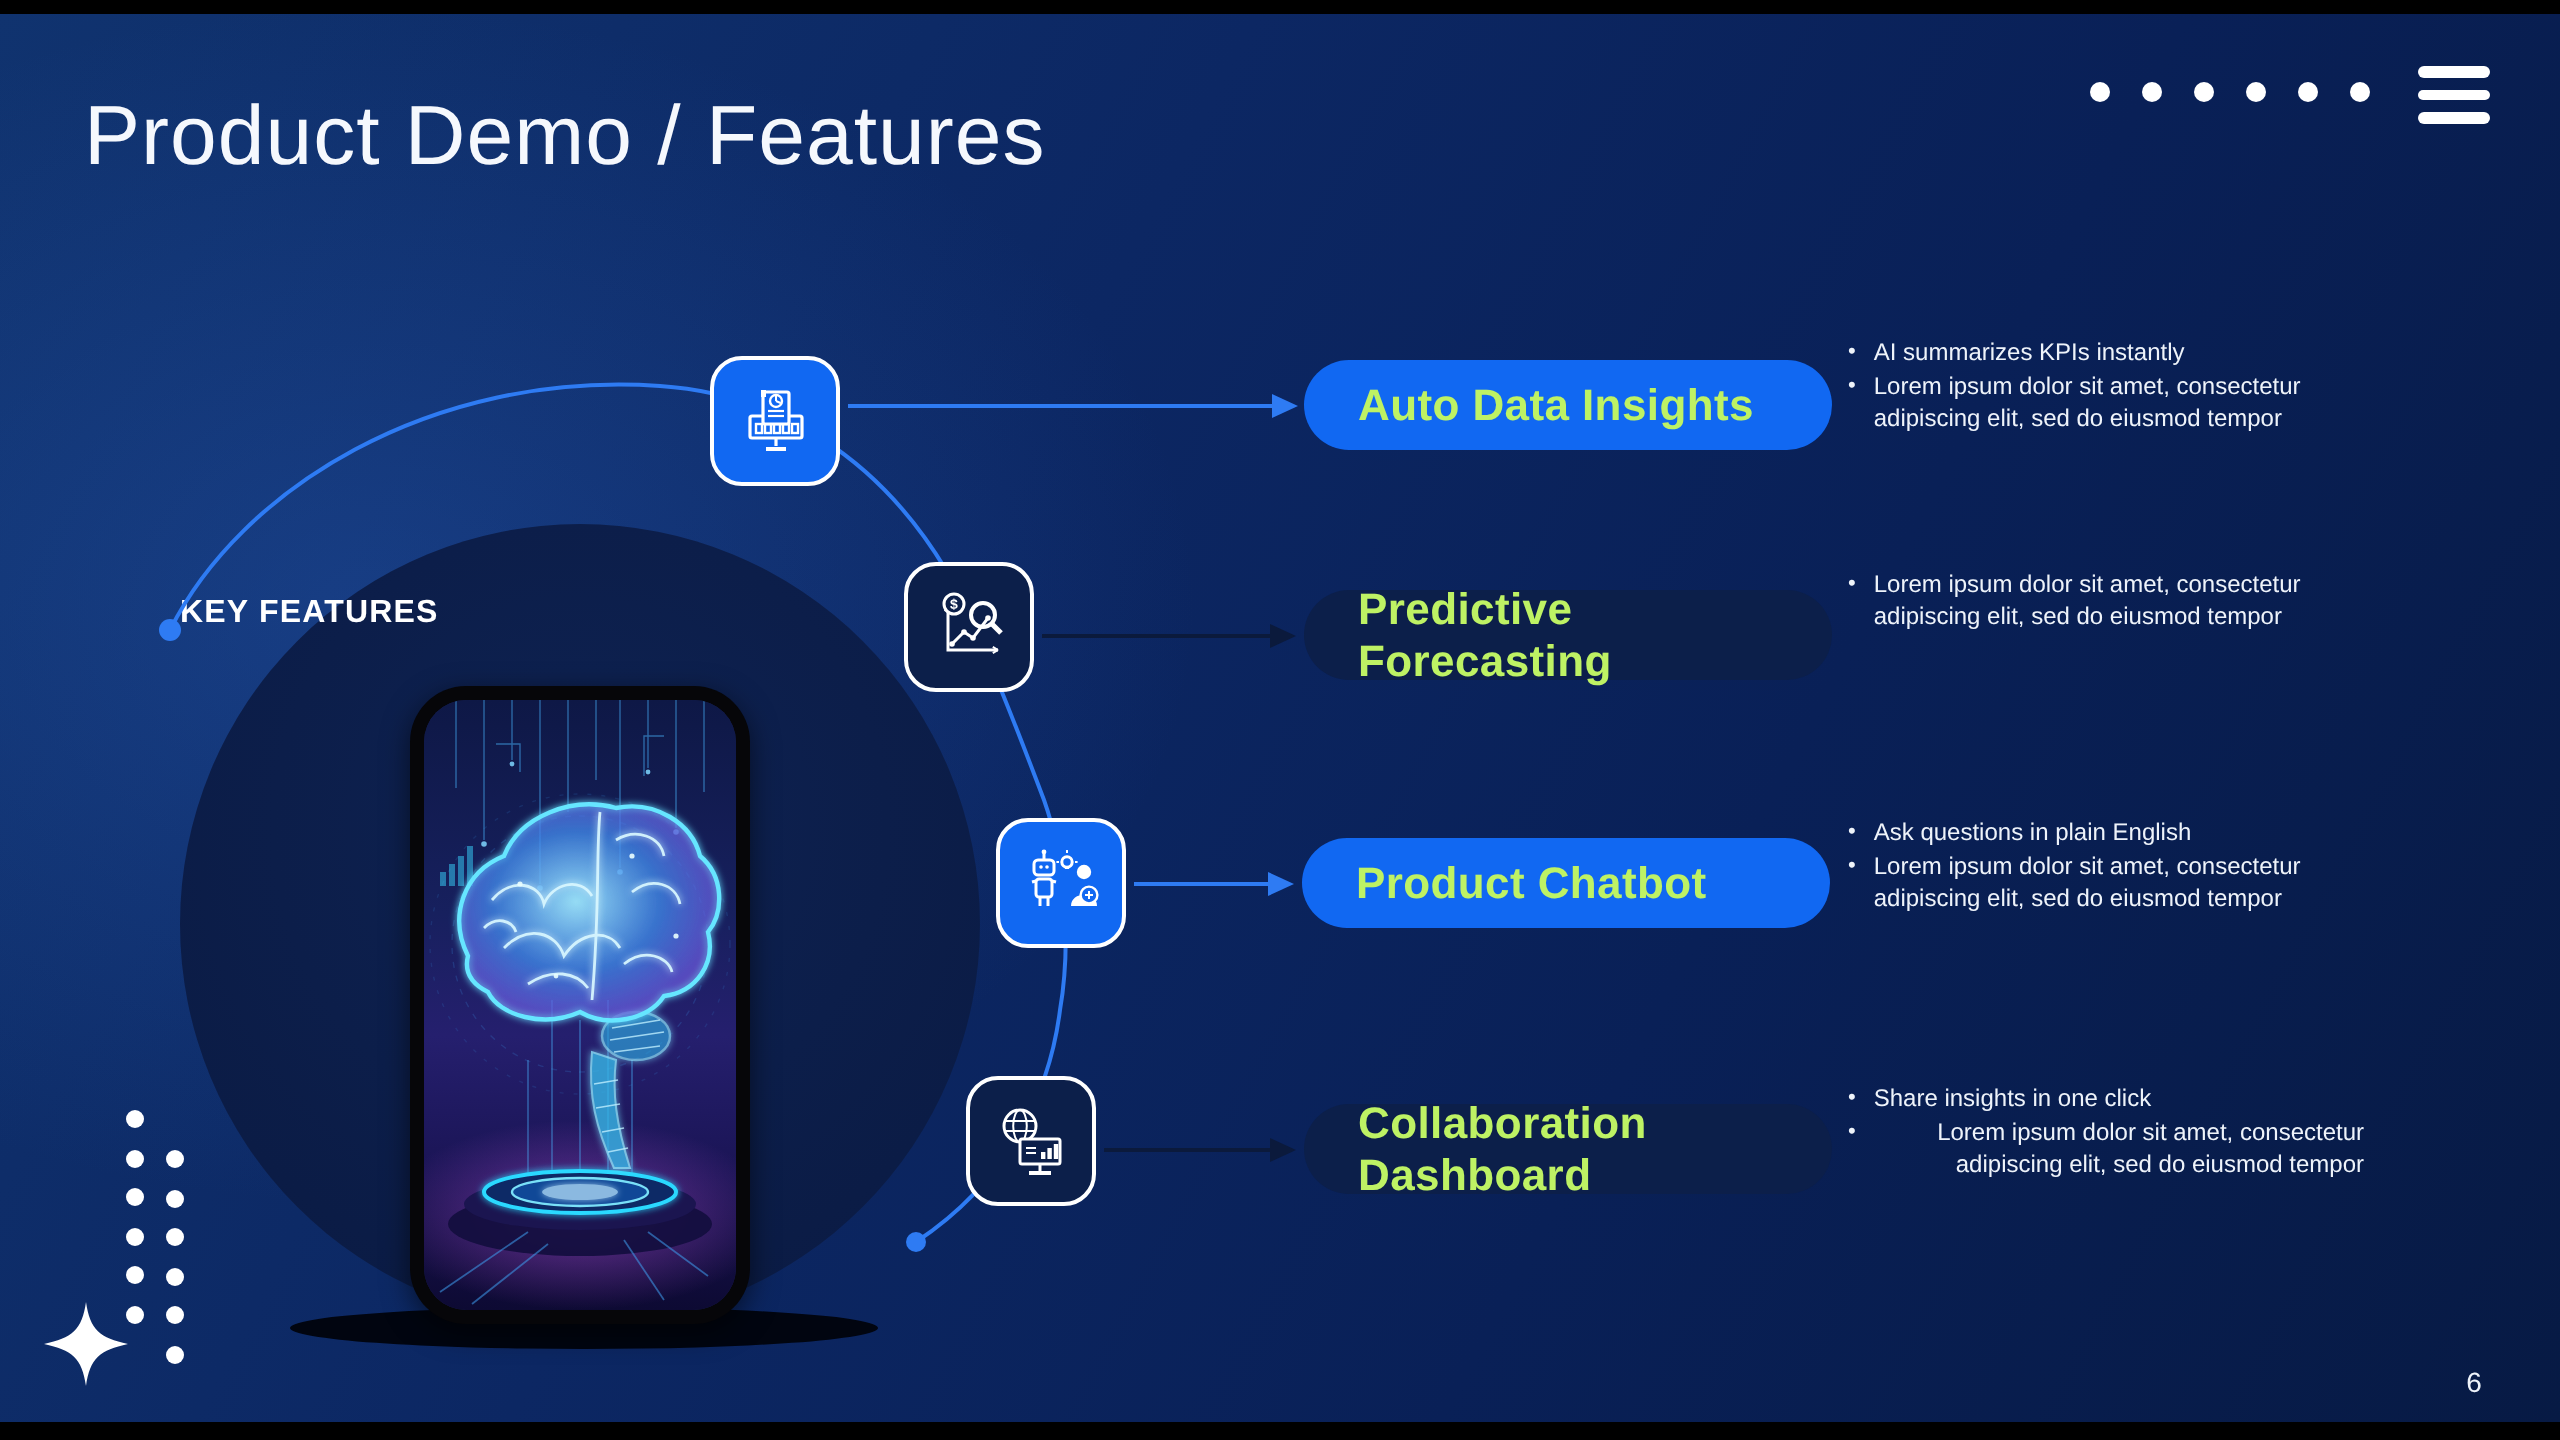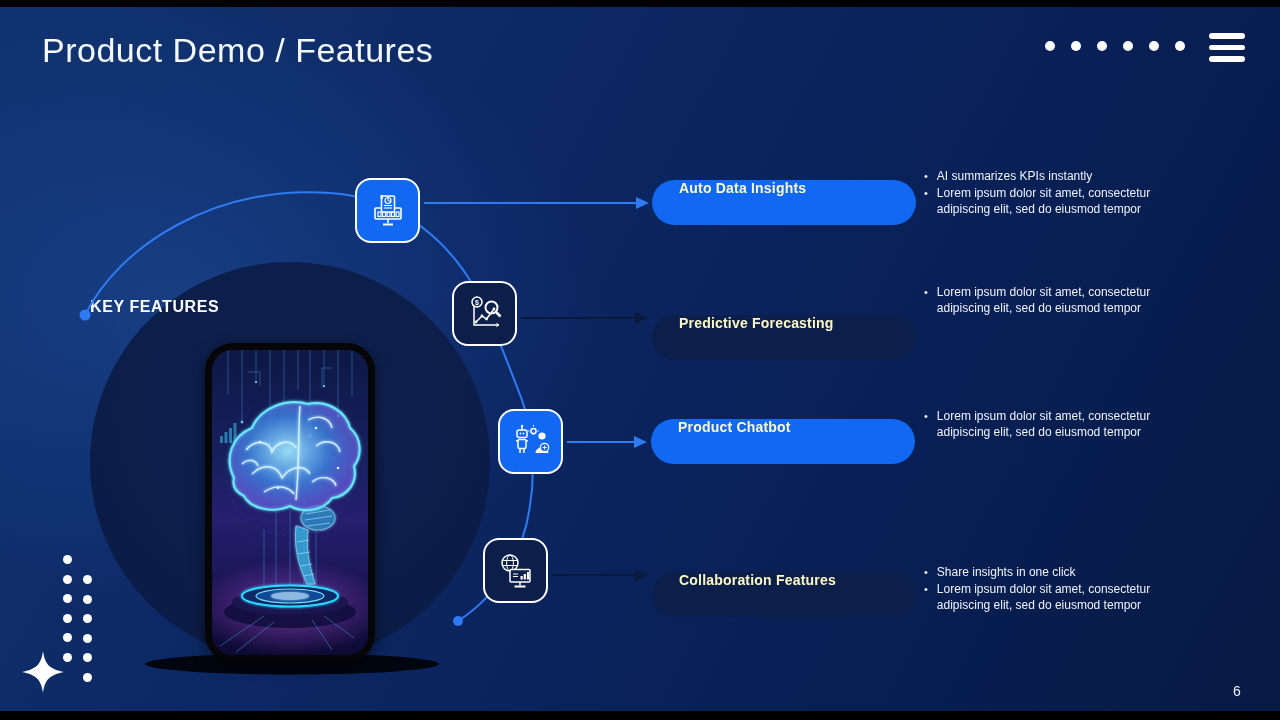--- a/index.html
+++ b/index.html
@@ -7,21 +7,21 @@
     position:relative;width:1280px;height:720px;overflow:hidden;
     font-family:"Liberation Sans",sans-serif;
     background:
       radial-gradient(ellipse 700px 500px at 14% 42%, rgba(45,100,195,.30), rgba(45,100,195,0) 60%),
       linear-gradient(118deg,#10336f 0%,#0c2763 38%,#092057 66%,#071a44 100%);
   }
   .bar-top,.bar-bottom{position:absolute;left:0;width:1280px;background:#000;}
   .bar-top{top:0;height:7px;}
   .bar-bottom{bottom:0;height:9px;}
 
-  .title{position:absolute;left:42px;top:31px;font-size:34px;font-weight:400;color:#f5f8fd;letter-spacing:.5px;}
+  .title{position:absolute;left:42px;top:44px;font-size:42px;font-weight:400;color:#f5f8fd;letter-spacing:.5px;}
 
   .top-dots{position:absolute;left:1045px;top:41px;display:flex;gap:16px;}
   .top-dots i{width:10px;height:10px;border-radius:50%;background:#fff;display:block;}
   .hamburger{position:absolute;left:1209px;top:33px;width:36px;display:flex;flex-direction:column;gap:6px;cursor:pointer;}
   .hamburger b{height:5.5px;border-radius:3px;background:#fff;display:block;}
 
   .hub-circle{position:absolute;left:90px;top:262px;width:400px;height:400px;border-radius:50%;
     background:radial-gradient(circle at 50% 38%,#0e2252 0%,#0b1c46 72%,#0a1a42 100%);}
   .hub-label{position:absolute;left:90px;top:298px;width:400px;text-align:left;
     color:#fff;font-size:16px;font-weight:700;letter-spacing:.6px;}
@@ -30,24 +30,24 @@
 
   .phone{position:absolute;left:205px;top:343px;width:170px;height:319px;background:#060609;
     border-radius:28px;padding:7px;box-sizing:border-box;box-shadow:0 4px 14px rgba(0,0,0,.55);}
   .phone .screen{width:100%;height:100%;border-radius:21px;overflow:hidden;background:#141c4a;}
 
   .feat-icon{position:absolute;width:65px;height:65px;box-sizing:border-box;border:2.5px solid #fff;
     border-radius:16px;display:flex;align-items:center;justify-content:center;}
   .feat-icon.bright{background:#1168f2;}
   .feat-icon.dark{background:#0c1f4a;}
 
-  .pill{position:absolute;width:264px;height:45px;border-radius:23px;display:flex;align-items:flex-start;
-    padding-left:27px;box-sizing:border-box;color:#fef9c3;font-size:14px;font-weight:700;letter-spacing:.2px;}
+  .pill{position:absolute;width:264px;height:45px;border-radius:23px;display:flex;align-items:center;
+    padding-left:27px;box-sizing:border-box;color:#bef264;font-size:22px;font-weight:700;letter-spacing:.2px;}
   .pill.bright{background:#1168f2;}
-  .pill.dark{background:#0c1f4a;margin-top:20px;}
+  .pill.dark{background:#0c1f4a;}
 
   .bullets{position:absolute;width:258px;color:#eef3fa;font-size:12px;line-height:1.3;}
   .bullets .li{display:flex;margin-bottom:1px;}
   .bullets .li::before{content:"•";font-size:11px;margin-right:9px;line-height:1.45;}
 
   .bl-dots{position:absolute;display:flex;flex-direction:column;gap:10.5px;}
   .bl-dots i{width:9px;height:9px;border-radius:50%;background:#fff;display:block;}
 
   .sparkle{position:absolute;left:20px;top:649px;}
   .page-num{position:absolute;left:1222px;top:683px;width:30px;text-align:center;color:#eef3fa;font-size:14px;}
@@ -295,42 +295,45 @@
   <div class="pill bright" style="left:652px;top:180px;">
     <span>Auto Data Insights</span>
   </div>
   <div class="pill dark" style="left:652px;top:295px;">
     <span>Predictive Forecasting</span>
   </div>
   <div class="pill bright" style="left:651px;top:419px;">
     <span>Product Chatbot</span>
   </div>
   <div class="pill dark" style="left:652px;top:552px;">
-    <span>Collaboration Features</span>
+    <span>Collaboration Dashboard</span>
   </div>
 
   <div class="bullets" style="left:924px;top:169px;">
     <div class="li">
         <span>AI summarizes KPIs instantly</span>
       </div>
     <div class="li">
         <span>Lorem ipsum dolor sit amet, consectetur adipiscing elit, sed do eiusmod tempor</span>
       </div>
   </div>
   <div class="bullets" style="left:924px;top:285px;">
     <div class="li">
         <span>Lorem ipsum dolor sit amet, consectetur adipiscing elit, sed do eiusmod tempor</span>
       </div>
   </div>
   <div class="bullets" style="left:924px;top:409px;">
     <div class="li">
+        <span>Ask questions in plain English</span>
+      </div>
+    <div class="li">
         <span>Lorem ipsum dolor sit amet, consectetur adipiscing elit, sed do eiusmod tempor</span>
       </div>
   </div>
-  <div class="bullets" style="left:924px;top:565px;">
+  <div class="bullets" style="left:924px;top:542px;text-align:right;">
     <div class="li">
         <span>Share insights in one click</span>
       </div>
     <div class="li">
         <span>Lorem ipsum dolor sit amet, consectetur adipiscing elit, sed do eiusmod tempor</span>
       </div>
   </div>
 
   <div class="bl-dots" style="left:63px;top:555px;">
     <i></i>

